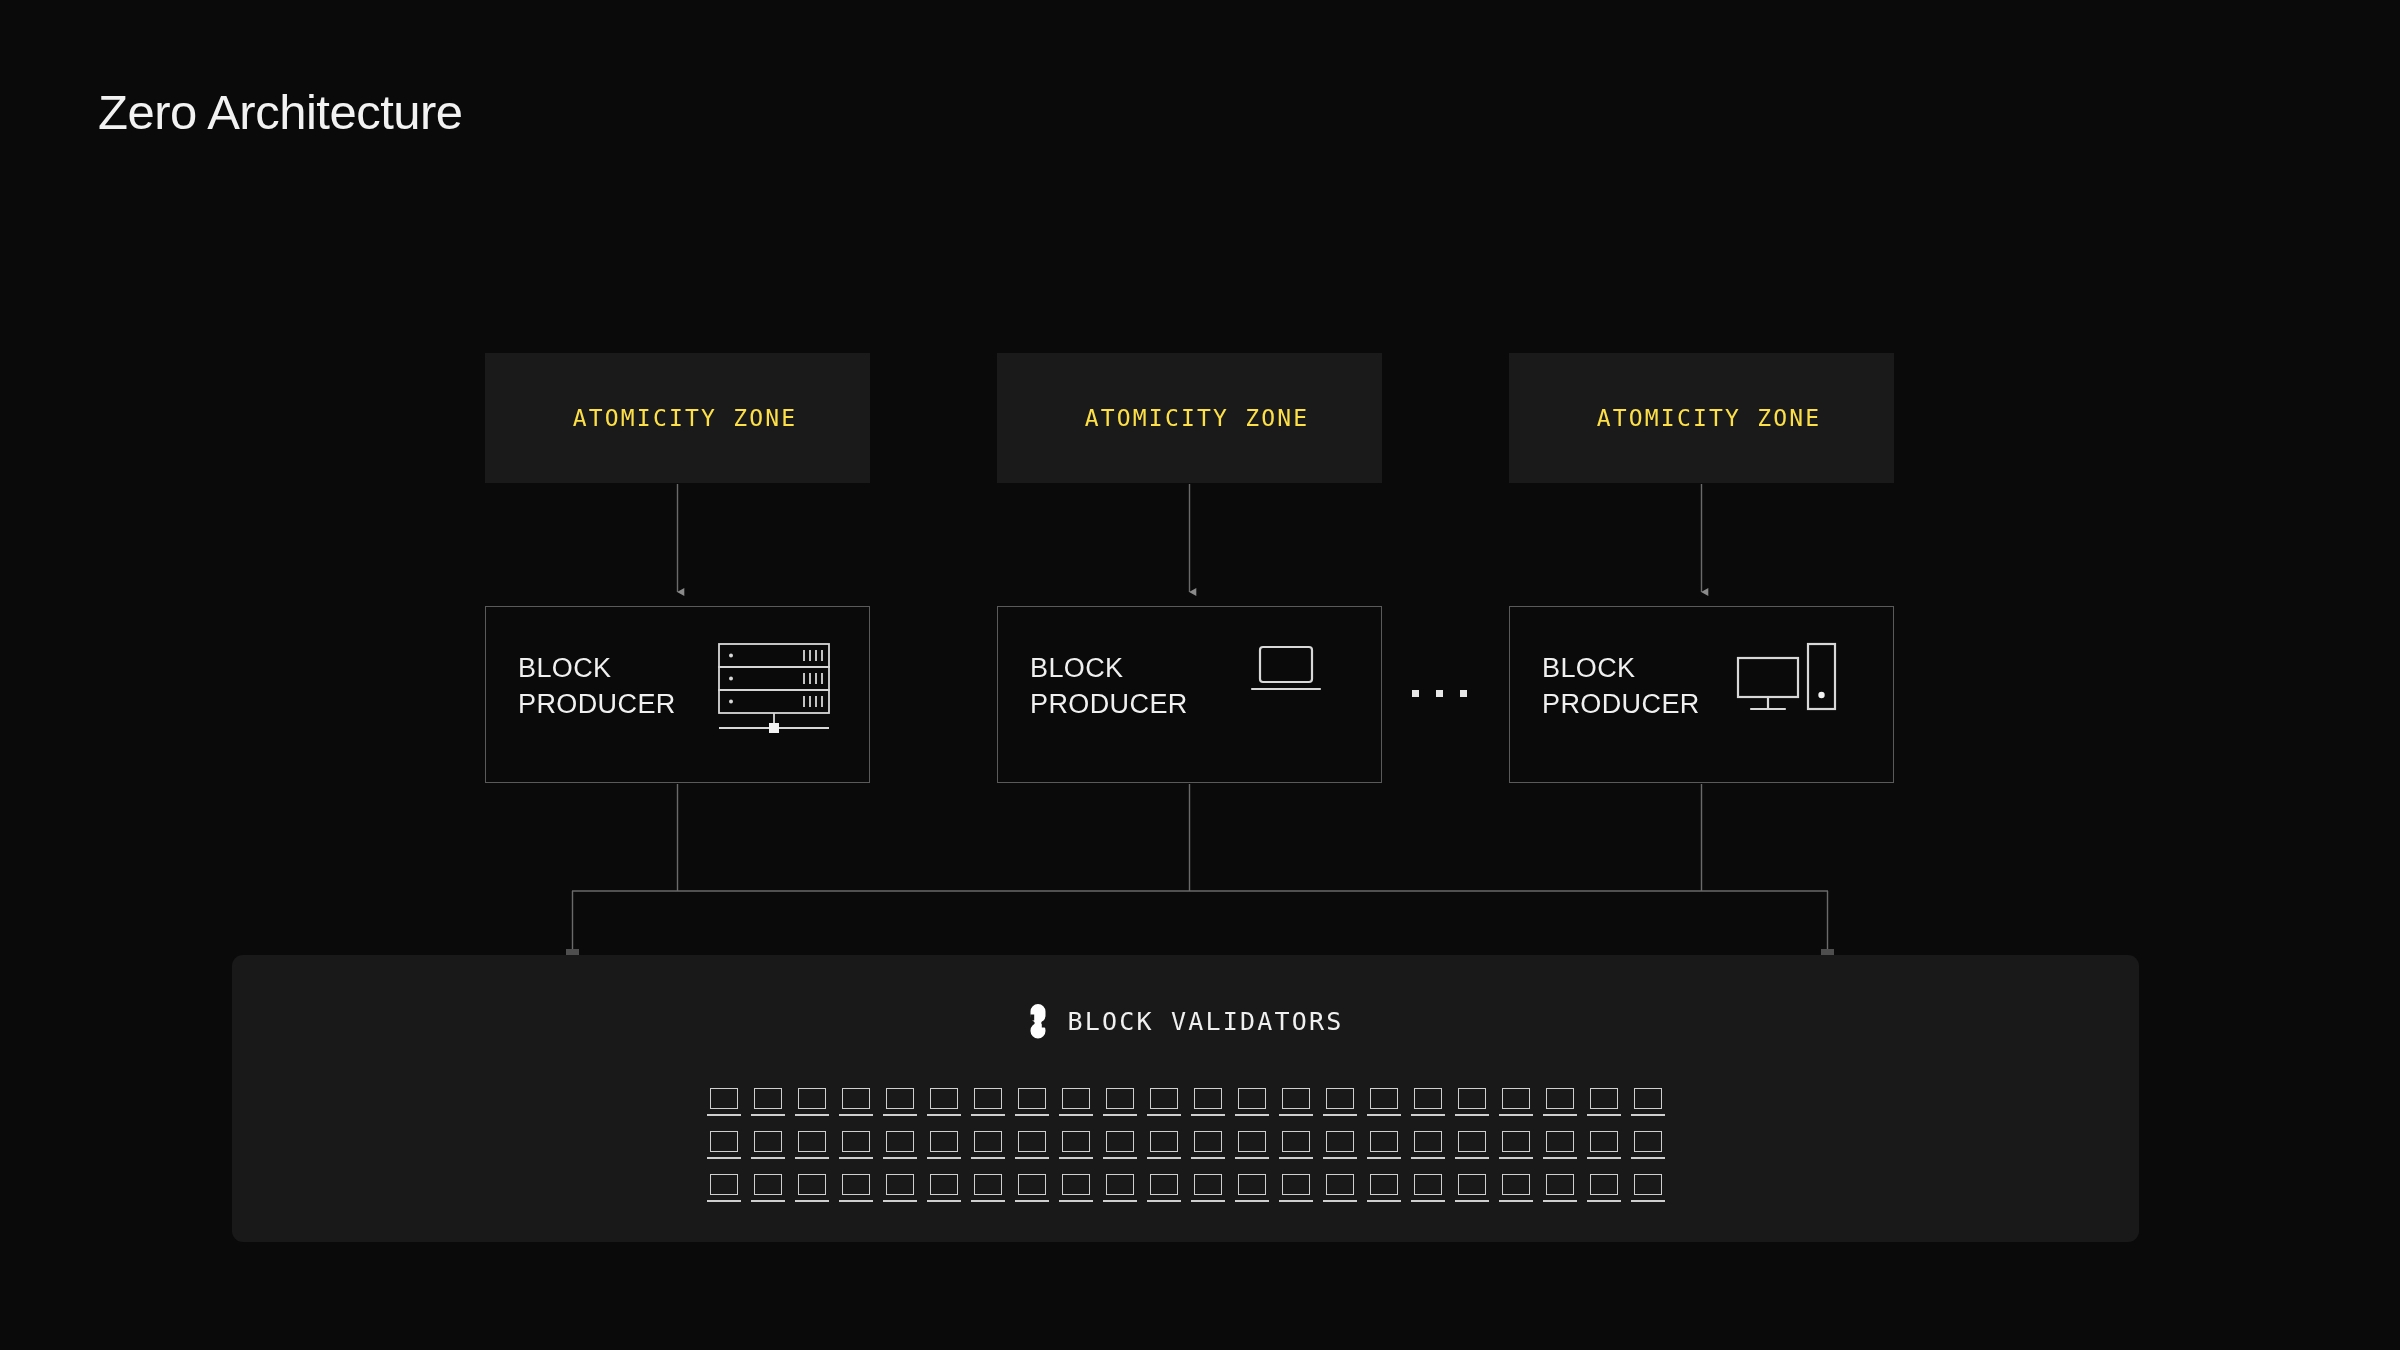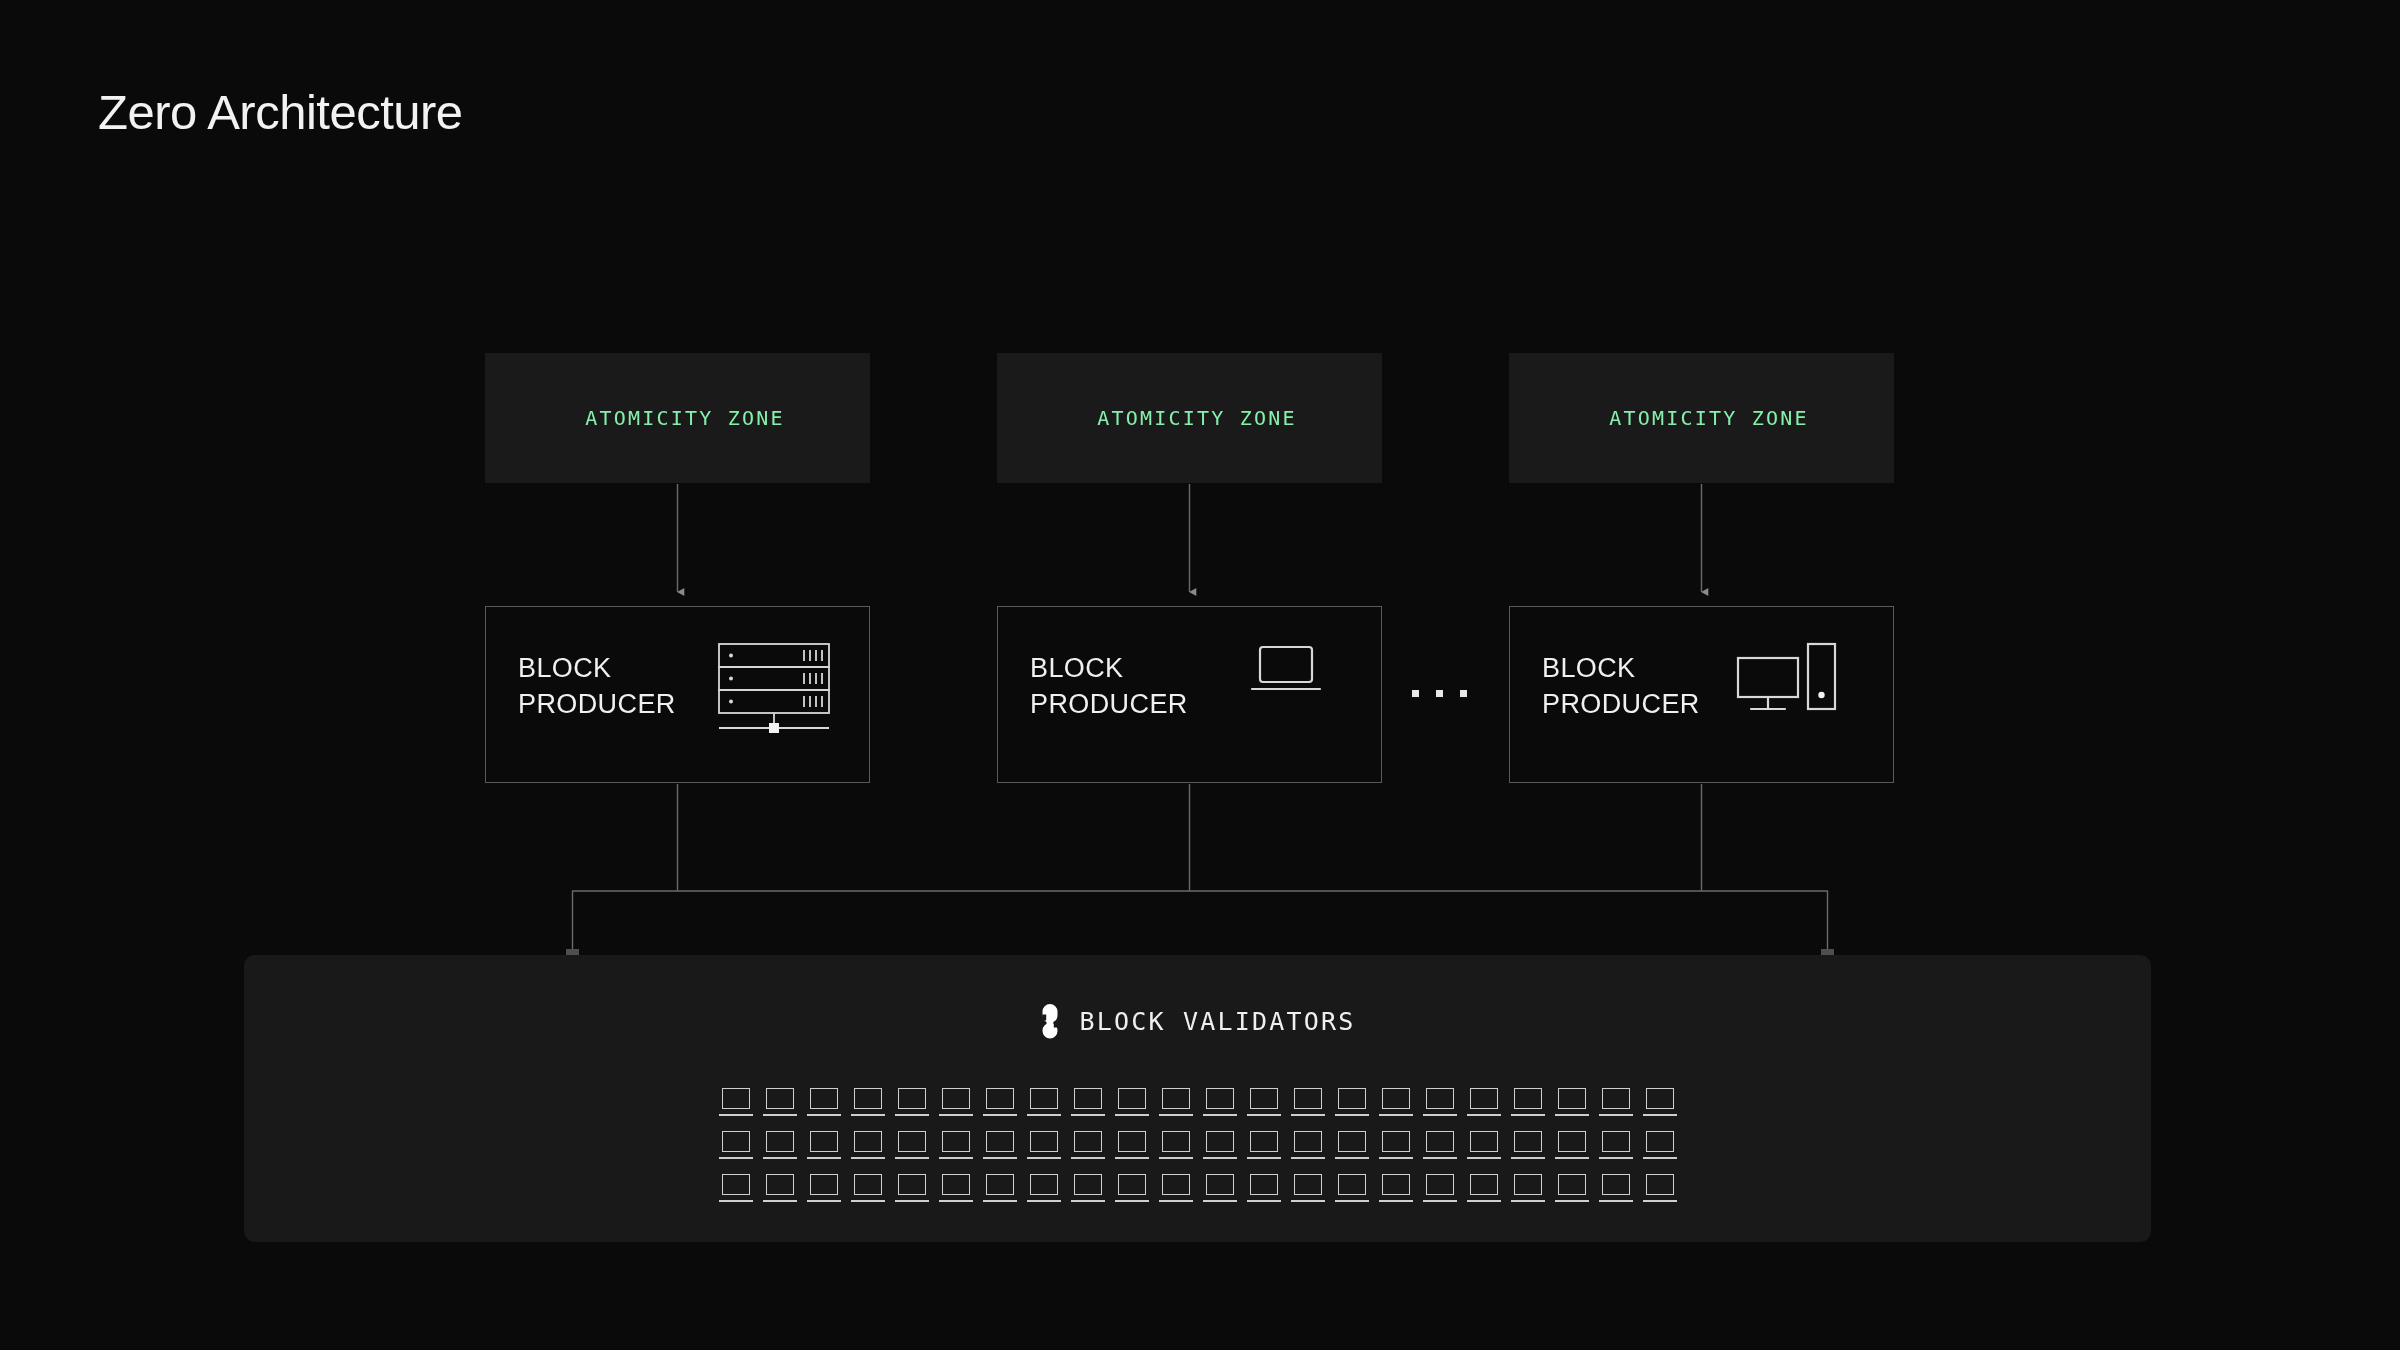--- a/index.html
+++ b/index.html
@@ -20,21 +20,21 @@
   }
 
   
   .zone {
     position:absolute; top:353px; width:385px; height:130px;
     background:#1a1a1a;
     display:flex; align-items:center; justify-content:center;
   }
   .zone-label {
     font-family:"DejaVu Sans Mono", monospace;
-    font-size:20px; letter-spacing:2.2px; color:#86efac;
+    font-size:23px; letter-spacing:2.2px; color:#fde047;
     white-space:nowrap;
     margin-left:15px;
   }
 
   
   .producer {
     position:absolute; top:606px; width:385px; height:177px;
     border:1px solid #5a5a5a; background:transparent;
   }
   .producer-label {
@@ -53,21 +53,21 @@
     position:absolute; left:1412px; top:690px;
     display:flex; gap:17px;
   }
   #ellipsis i { display:block; width:7px; height:7px; background:#e8e8e8; }
 
   
   #wires { position:absolute; left:0; top:0; width:2400px; height:1350px; pointer-events:none; }
 
   
   #validators-panel {
-    position:absolute; left:244px; top:955px;
+    position:absolute; left:232px; top:955px;
     width:1907px; height:287px;
     background:#191919;
     border-radius:11px;
   }
   #validators-header {
     position:absolute; left:0; right:0; top:46px;
     display:flex; align-items:center; justify-content:center; gap:18px;
   }
   #validators-header .chain { width:22px; height:40px; }
   #validators-title {

